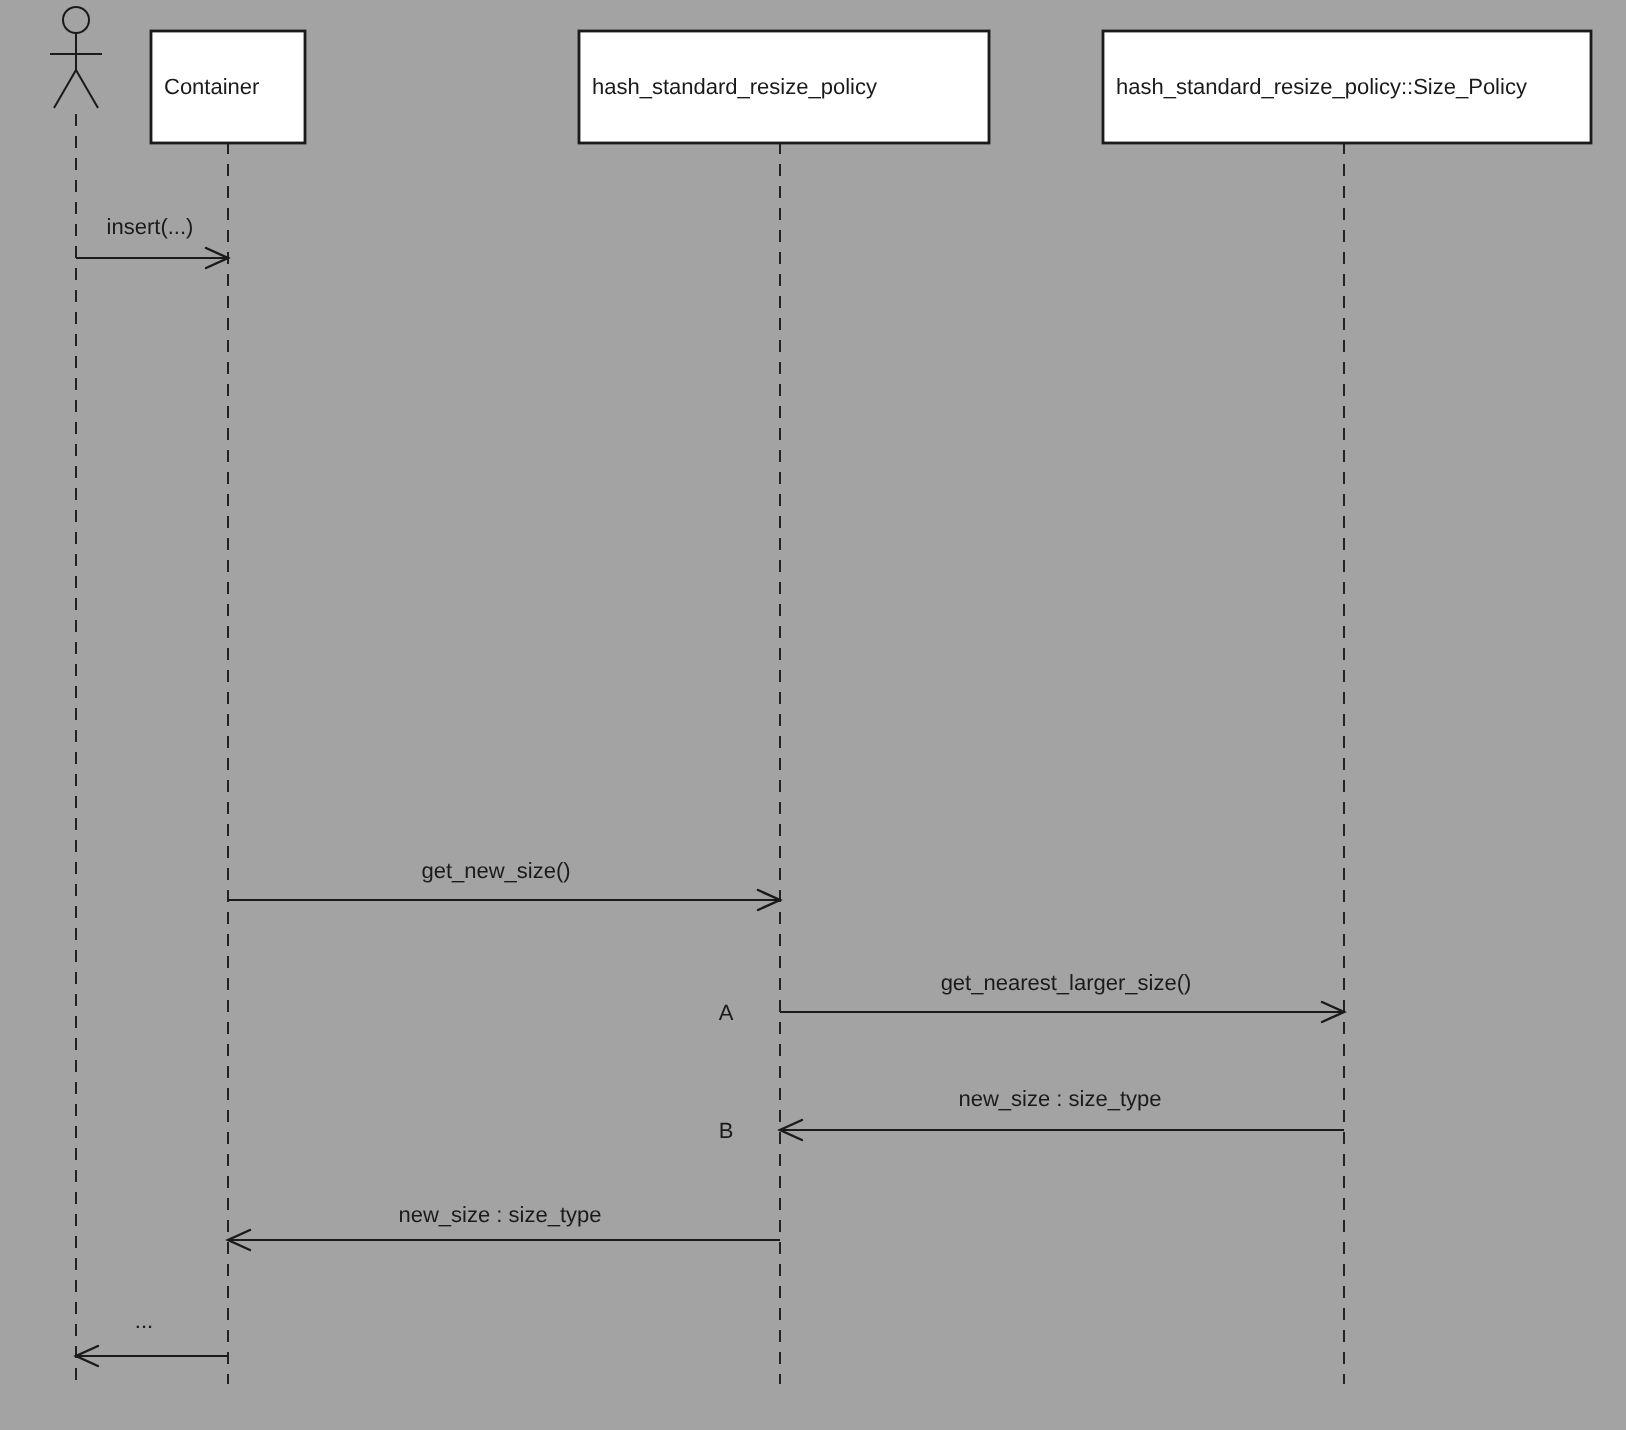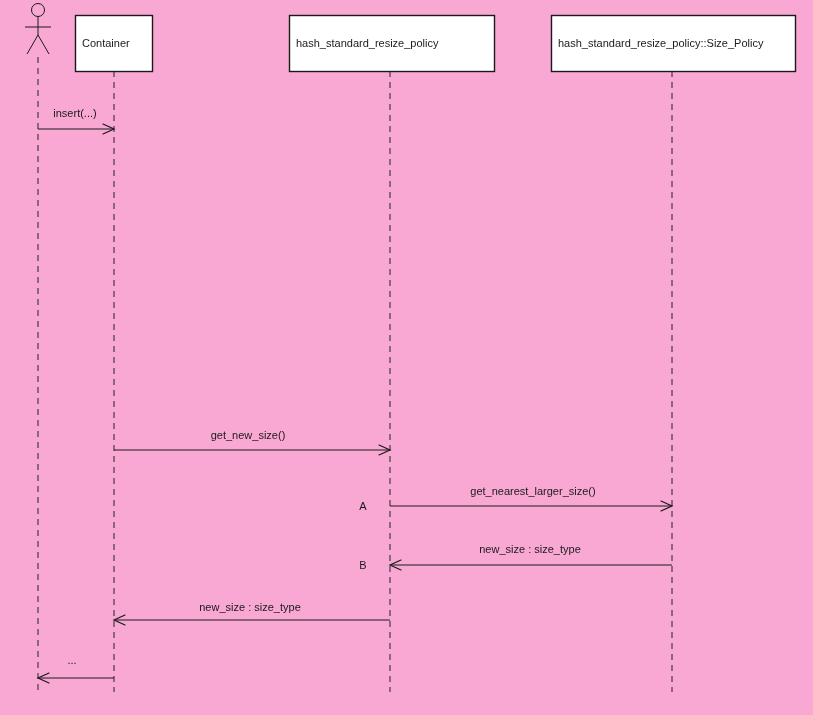--- a/index.html
+++ b/index.html
@@ -4,21 +4,21 @@
 <style>
   html, body {
     margin: 0;
     padding: 0;
     background: #ffffff;
   }
   .diagram-wrap {
     position: relative;
     width: 813px;
     height: 715px;
-    background: #f9a8d4;
+    background: #a3a3a3;
     overflow: hidden;
     text-align: center;
   }
   svg {
     display: block;
   }
   .stroke {
     stroke: #1a1a1a;
     stroke-width: 1;
     fill: none;

